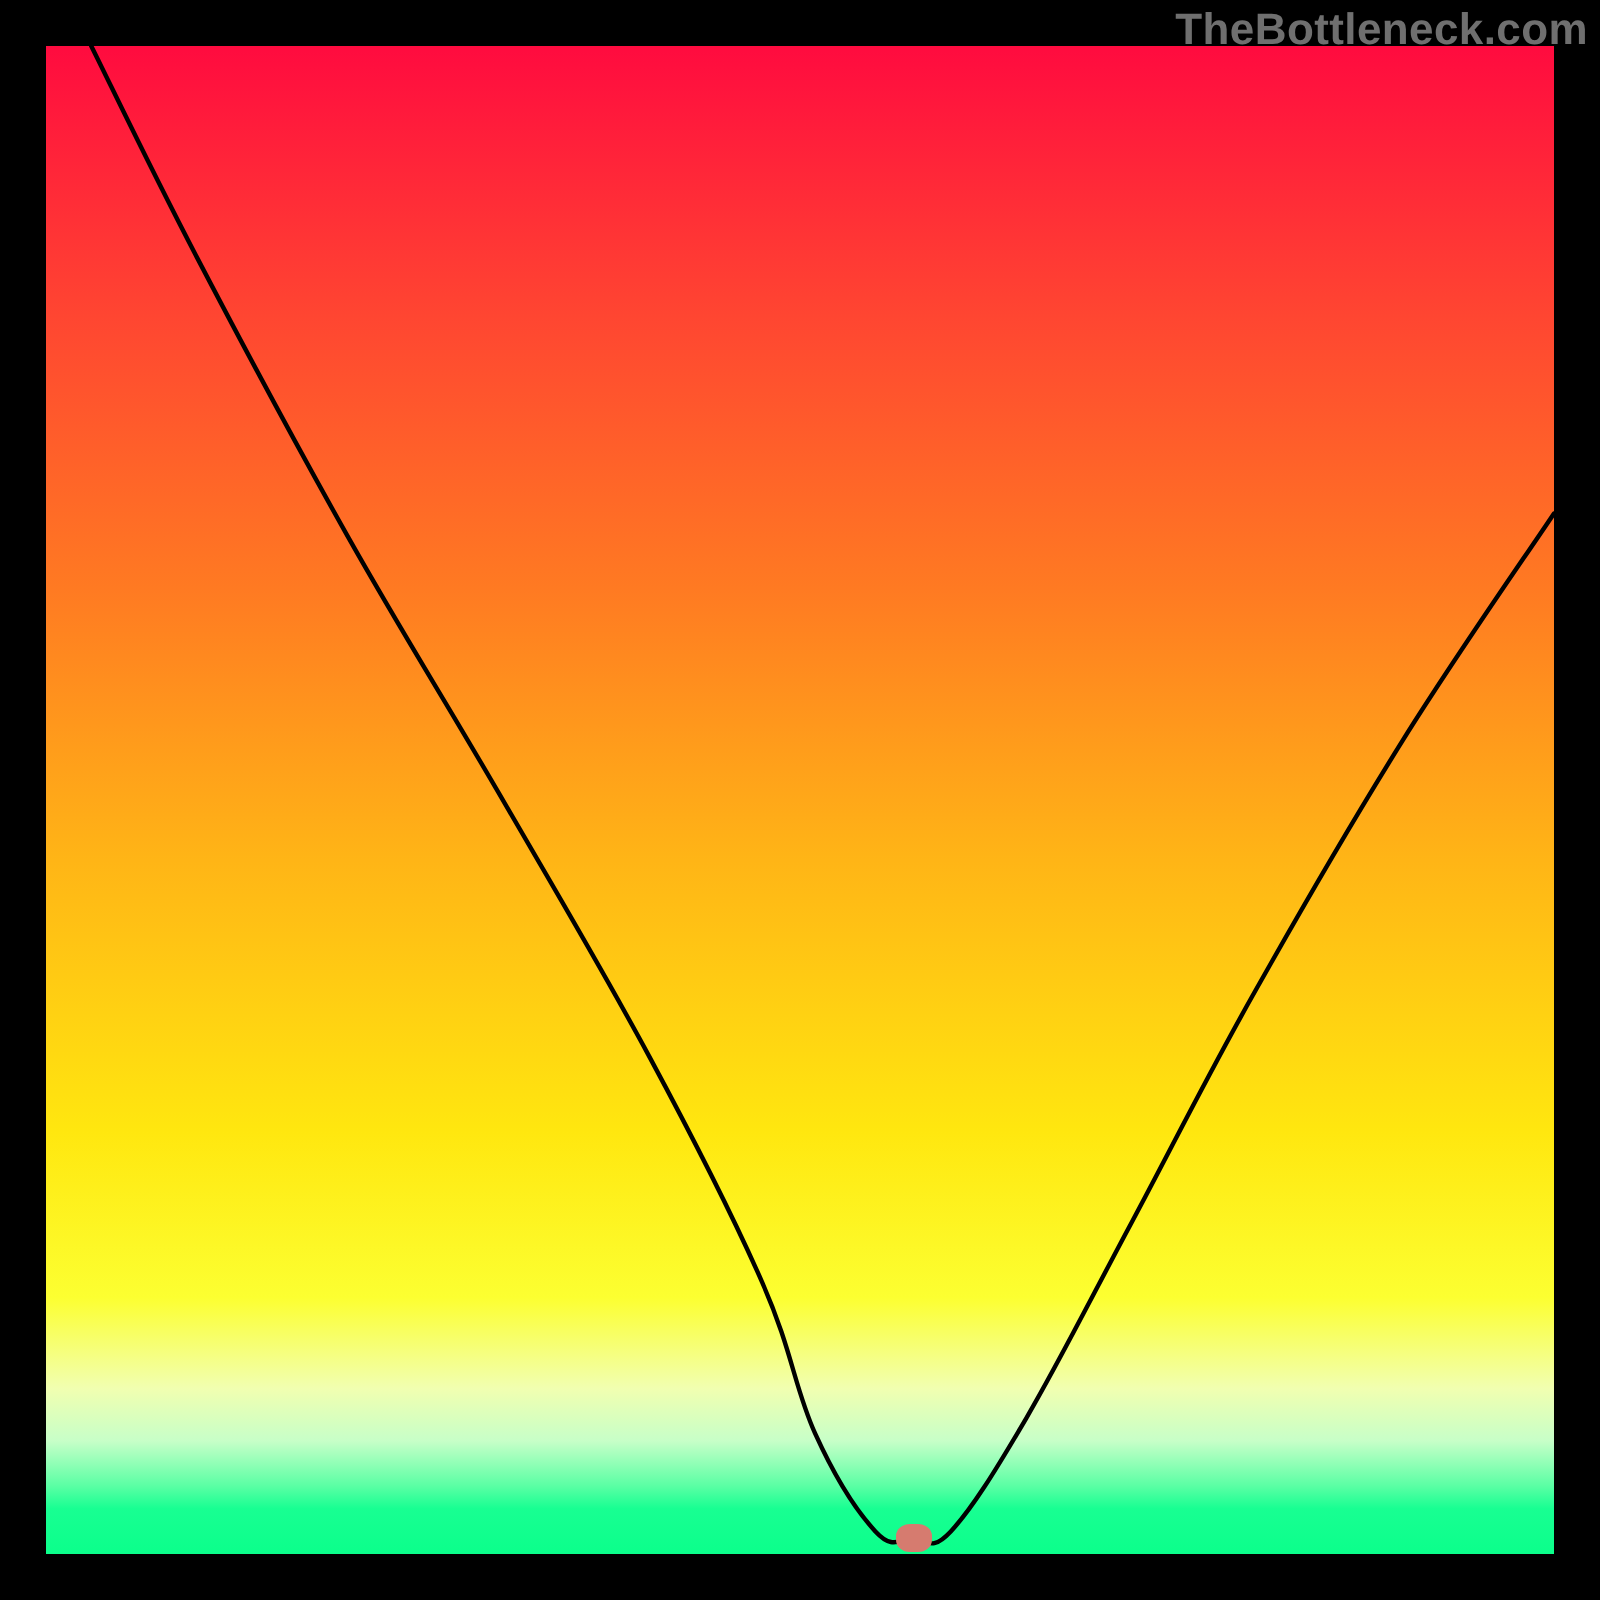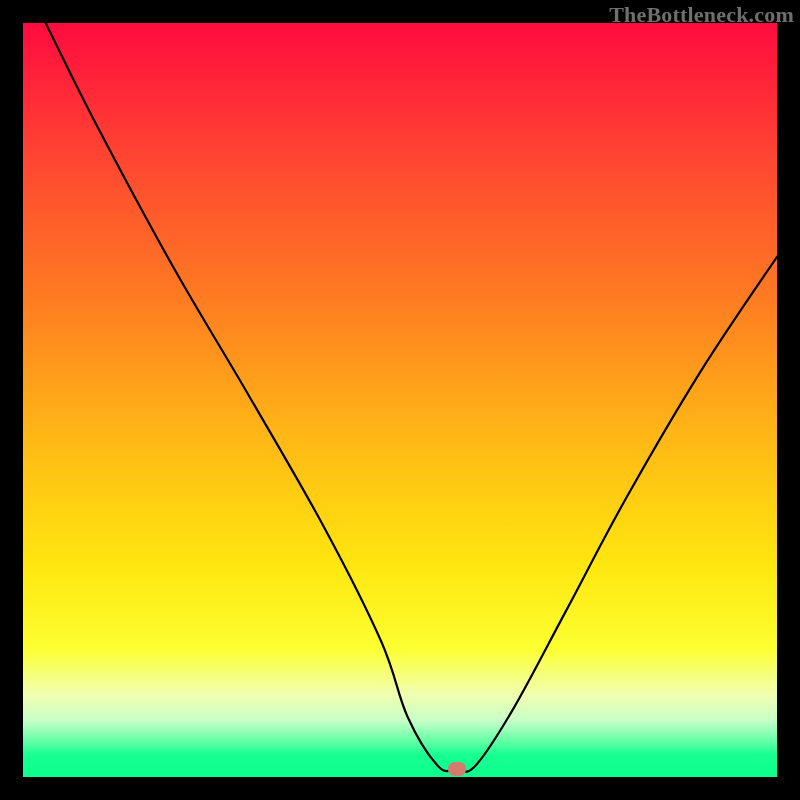--- a/index.html
+++ b/index.html
@@ -9,21 +9,20 @@
     height: 800px;
     background: #000;
     overflow: hidden;
     font-family: Arial, Helvetica, sans-serif;
   }
   .frame {
     position: relative;
     width: 800px;
     height: 580px;
     background: #000;
-    font-family: Liberation Serif, serif;
   }
   .plot {
     position: absolute;
     left: 23px;
     top: 23px;
     width: 754px;
     height: 754px;
     background: linear-gradient(
       to bottom,
       #ff0b3f 0%,

